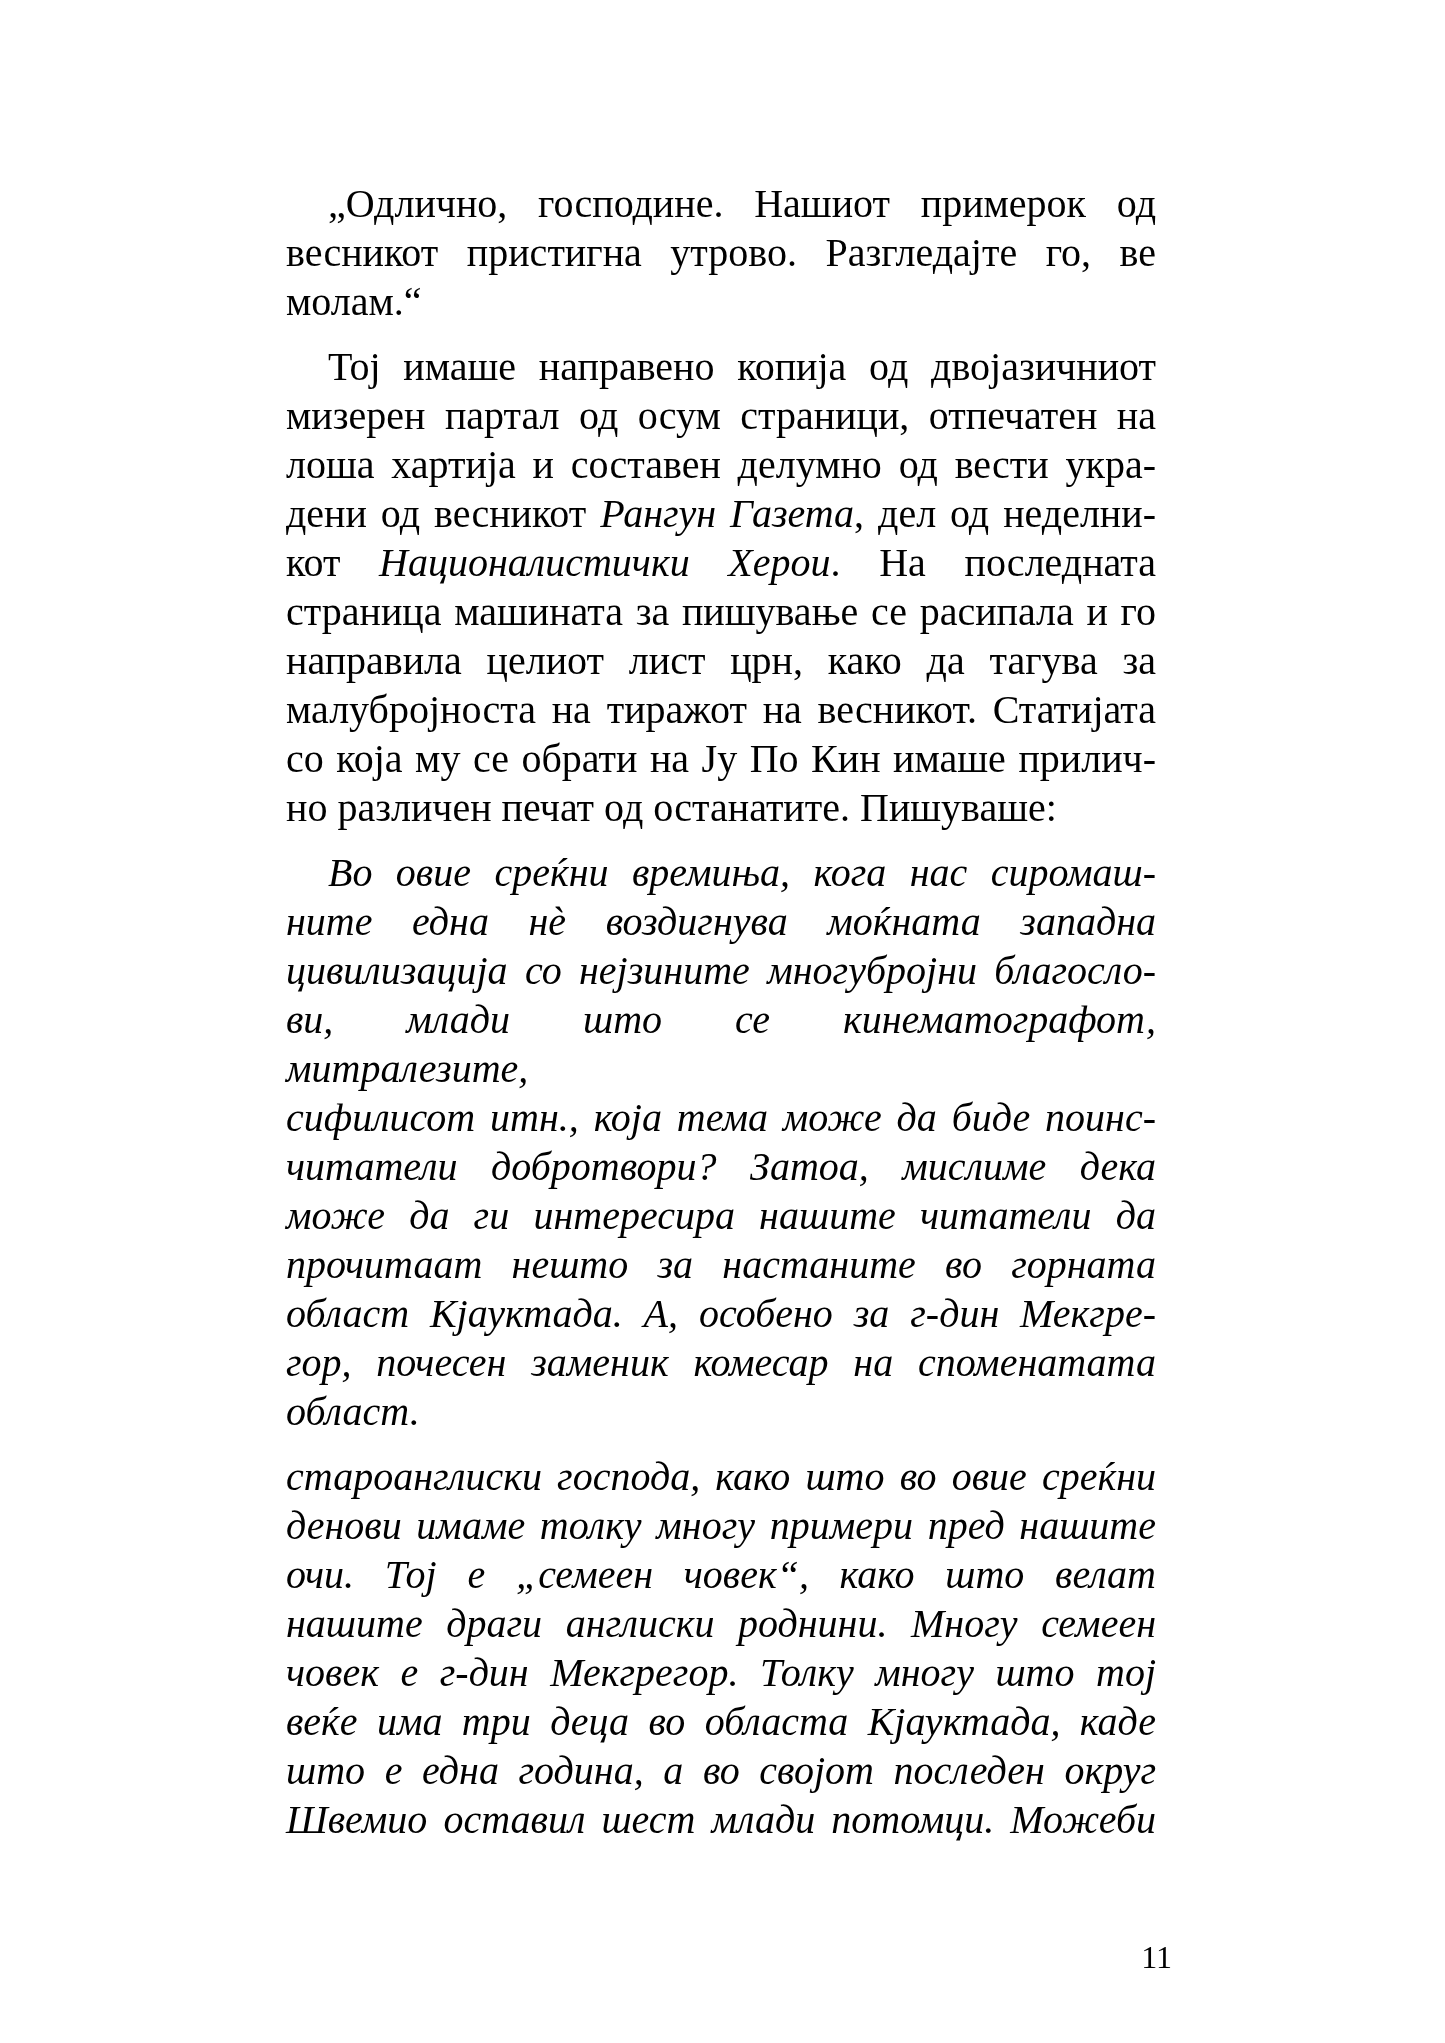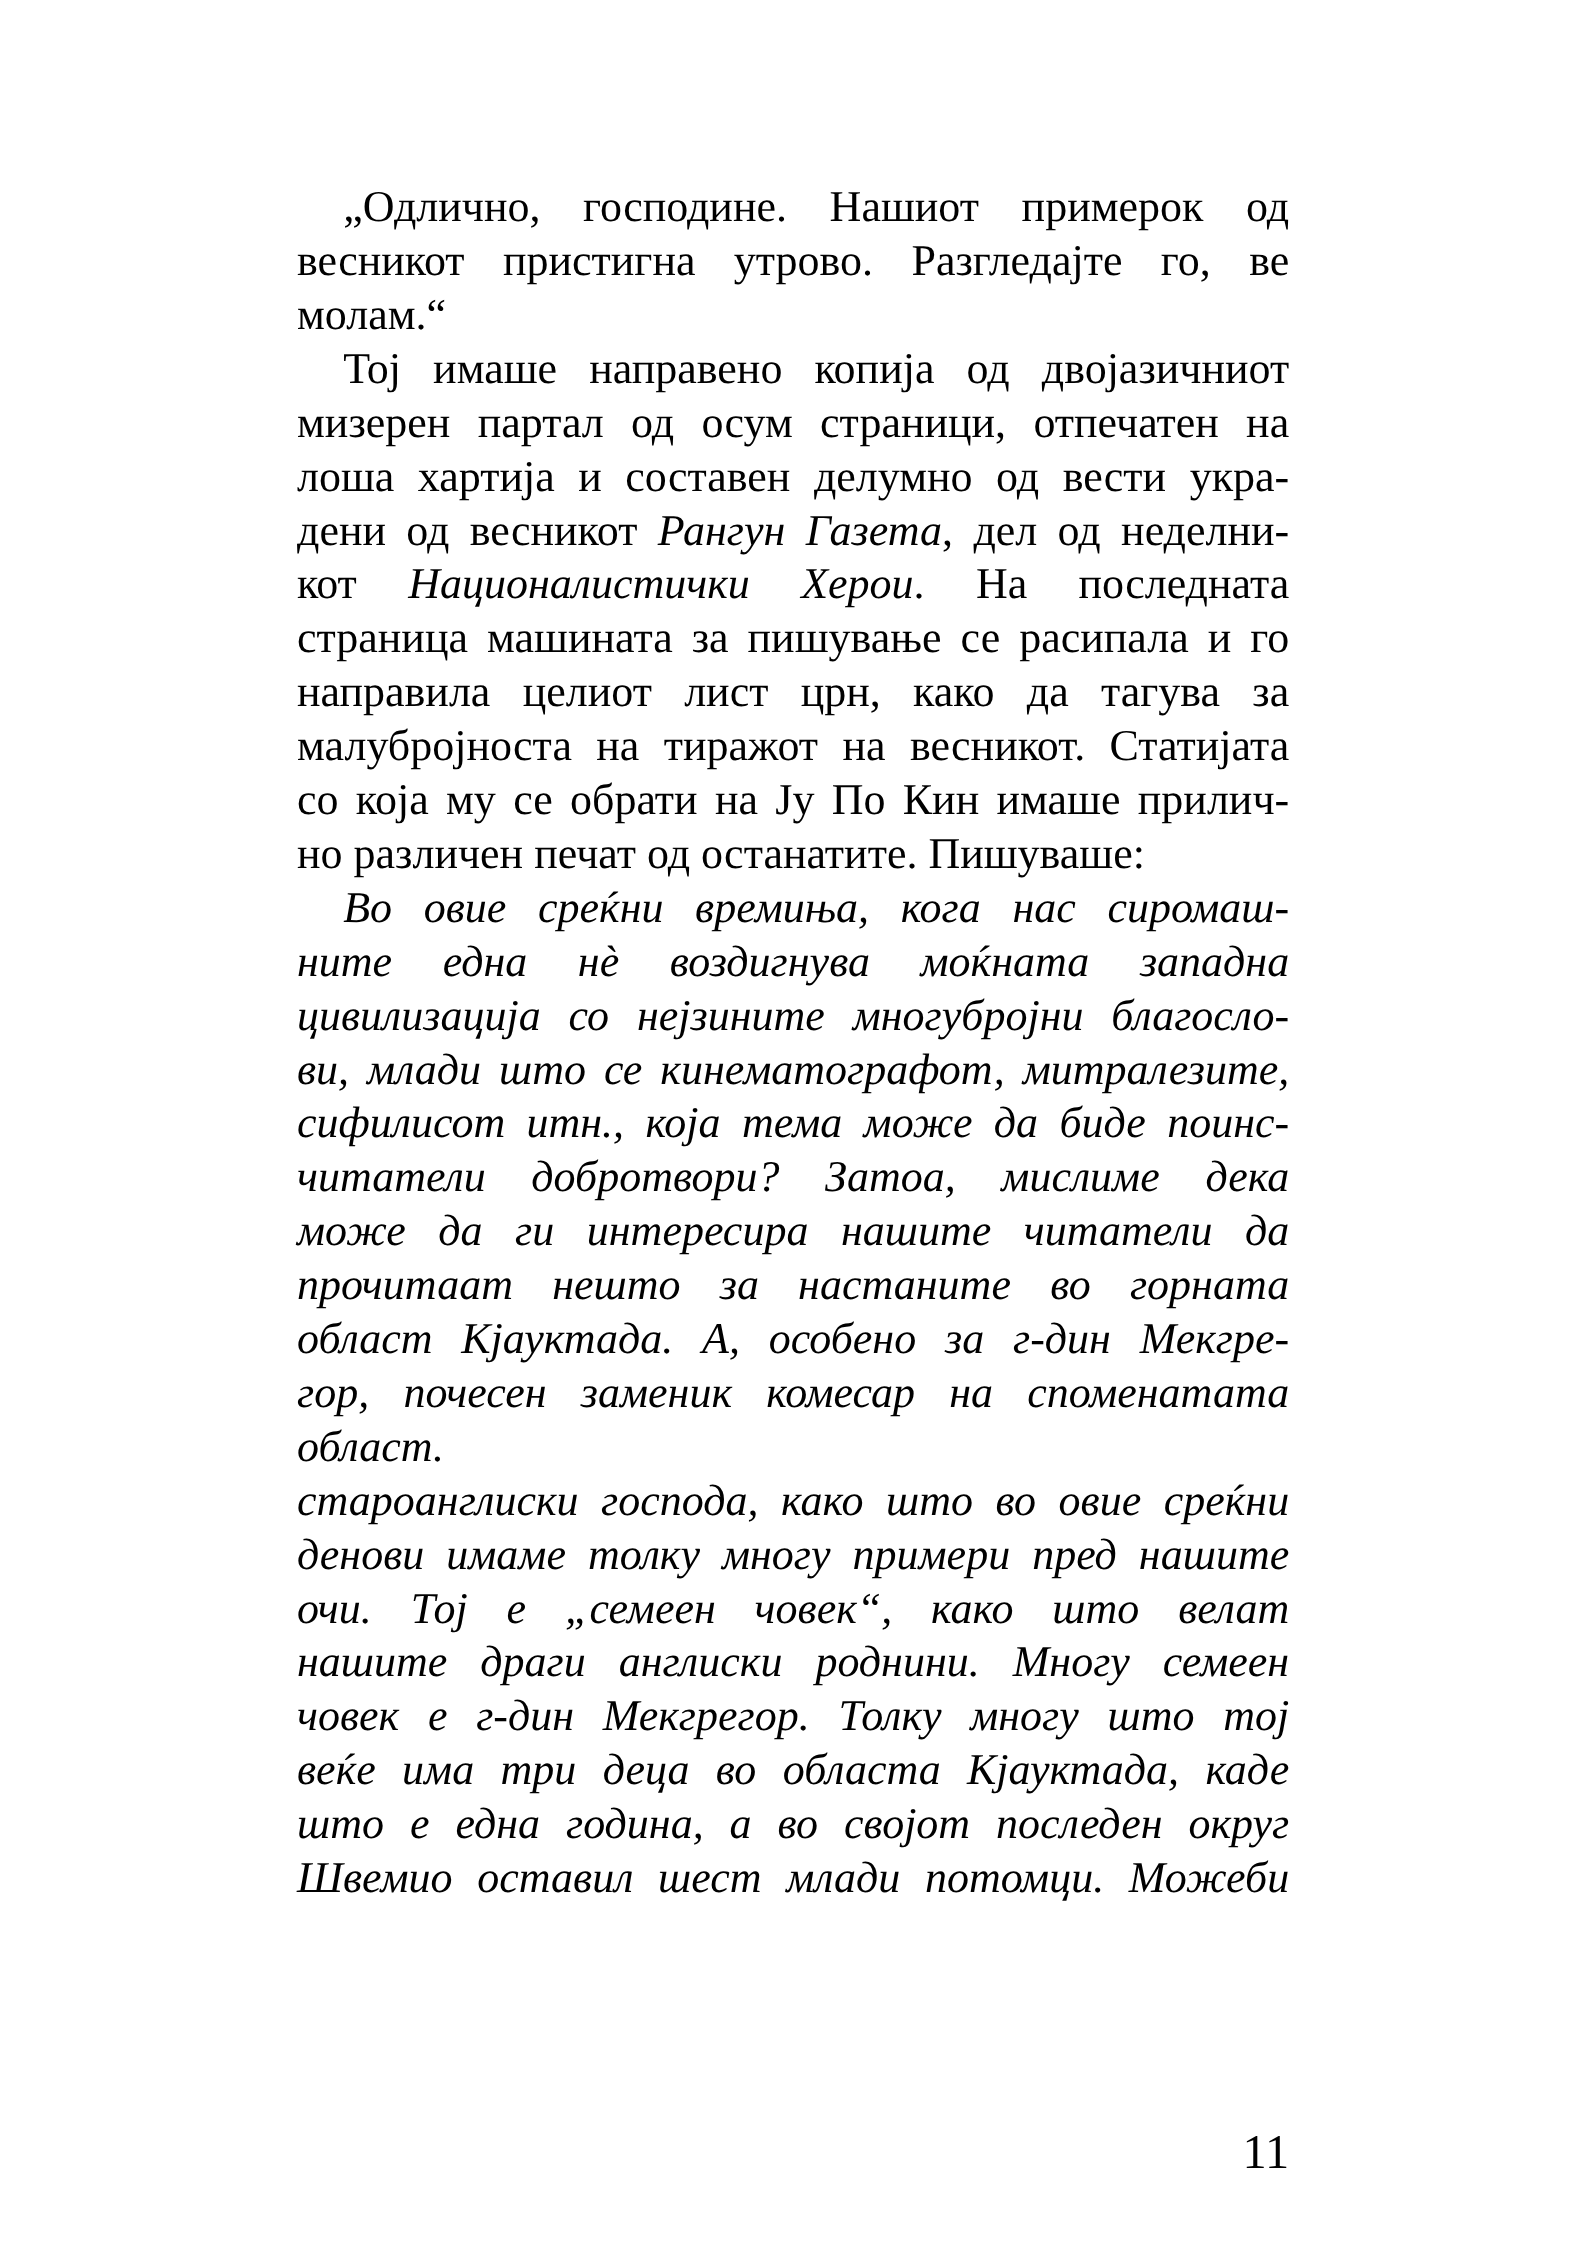--- a/index.html
+++ b/index.html
@@ -24,39 +24,39 @@
   }
   .text-block {
     position: absolute;
     left: 270px;
     top: 163px;
     width: 902px;
     font-size: 40px;
     line-height: 49px;
     letter-spacing: 0;
   }
-  .para { margin: 0; padding: 0; }
+  .para { margin: 16px; padding: 0; }
   .para.italic { font-style: italic; }
   .line {
     text-align: justify;
     text-align-last: justify;
     white-space: normal;
   }
   .line.lastline {
     text-align-last: left;
   }
   .line.indent {
     text-indent: 42px;
   }
   .seg-italic { font-style: italic; }
   .page-number {
     position: absolute;
     right: 273px;
     top: 1932px;
-    font-size: 44px;
+    font-size: 32px;
     line-height: 50px;
     text-align: left;
   }
 </style>
 </head>
 <body>
 
 <div class="page">
   <div class="text-block">
       <div class="para">

